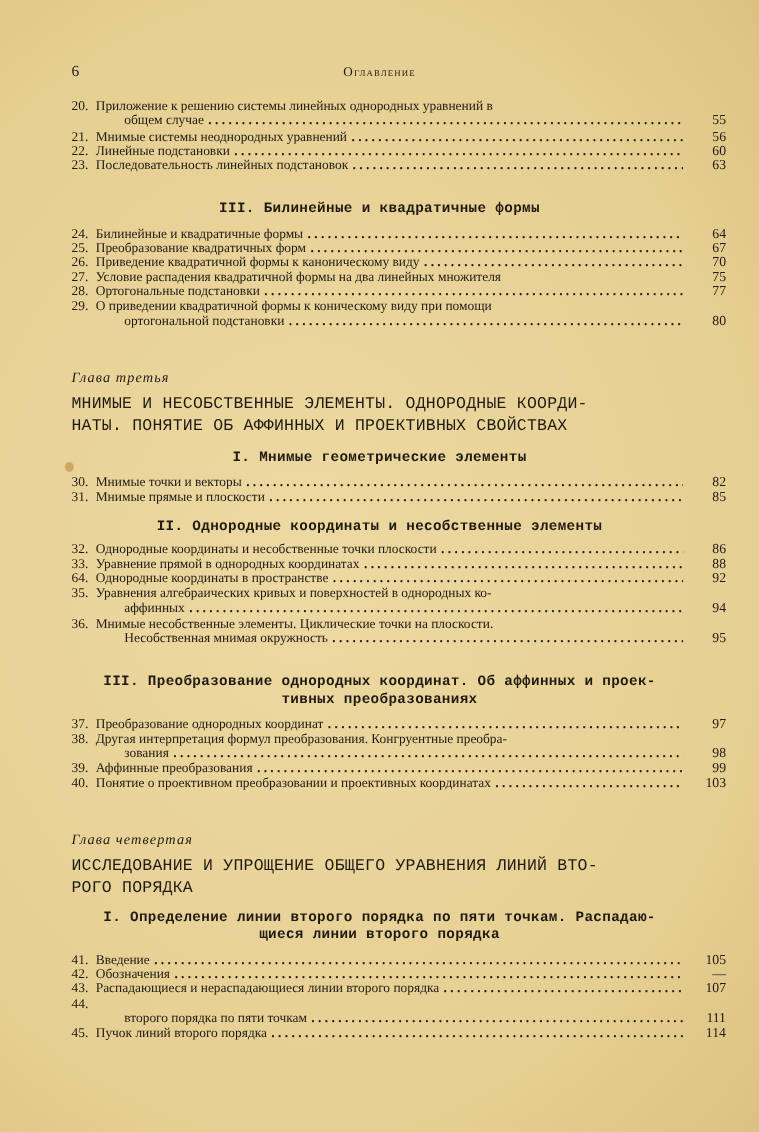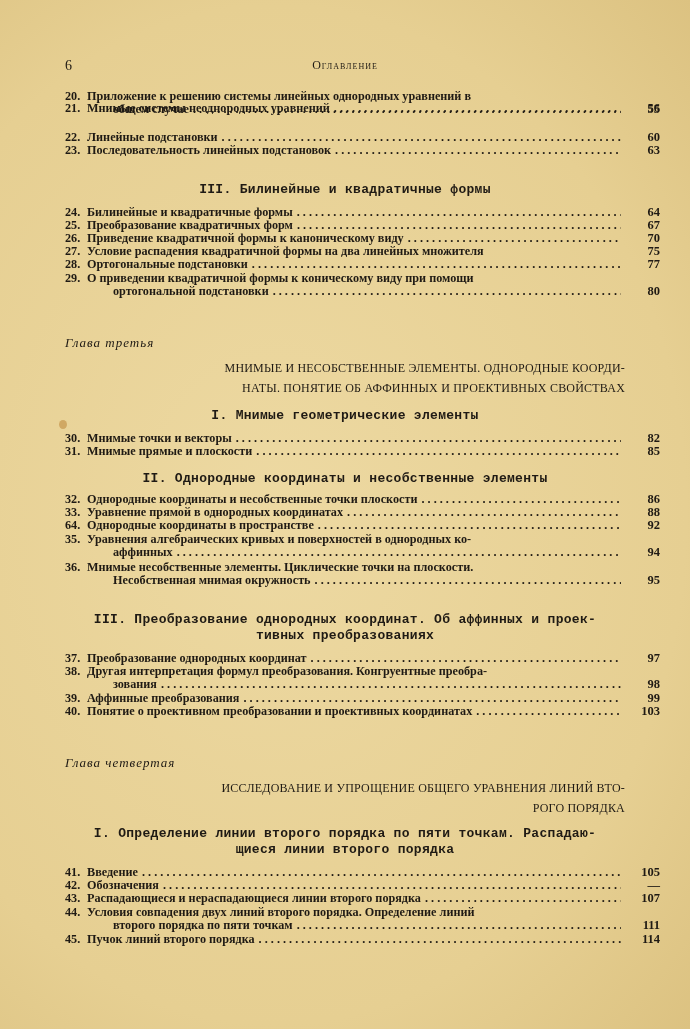--- a/index.html
+++ b/index.html
@@ -10,30 +10,30 @@
     font-family: "Liberation Serif", serif;
     color: #1f1a14;
     position: relative;
   }
   .page { position: absolute; left: 65px; top: 0; width: 600px; }
   .running-head { position: absolute; top: 58px; left: 0; width: 560px; height: 16px; }
   .page-num { position: absolute; left: 0; top: 0; font-size: 14px; }
   .head-title { position: absolute; left: 0; right: 0; text-align: center; font-size: 12px; letter-spacing: 1px; font-variant: small-caps; }
 
   .toc-row { position: absolute; left: 0; width: 560px; font-size: 12.2px; line-height: 13px; }
-  .toc-row .line { display: flex; align-items: center; white-space: nowrap; font-weight: bold; }
+  .toc-row .line { display: flex; align-items: center; white-space: nowrap; }
   .toc-row .num { display: inline-block; width: 22px; }
   .toc-row .cont { padding-left: 48px; }
   .toc-row .dots { flex: 1; overflow: hidden; margin: 0 4px; letter-spacing: 3px; font-weight: bold; }
   .toc-row .dots::after { content: ". . . . . . . . . . . . . . . . . . . . . . . . . . . . . . . . . . . . . . . . . . . . . . . . . . . . . . . . . . . . . . . . . . . . . . . . . . . . . . . . ."; letter-spacing: 0; }
   .toc-row .pg { width: 26px; text-align: right; font-size: 12.5px; position: absolute; right: -35px; }
 
   .section-heading { position: absolute; left: 0; width: 560px; text-align: center; font-family: Liberation Mono, monospace; font-weight: bold; font-size: 13px; line-height: 16px; letter-spacing: 0.3px; }
   .chapter-label { position: absolute; left: 0; width: 560px; text-align: left; font-style: italic; font-size: 13px; letter-spacing: 1px; }
-  .chapter-title { position: absolute; left: 0; width: 560px; text-align: right; font-family: Liberation Serif, serif; font-size: 12px; line-height: 20px; letter-spacing: 0.2px; }
+  .chapter-title { position: absolute; left: 0; width: 560px; text-align: left; font-family: Liberation Mono, monospace; font-size: 15px; line-height: 20px; letter-spacing: 0.2px; }
   .stain { position: absolute; width: 8px; height: 9px; border-radius: 50%; background: #c79a52; opacity: .75; }
 </style>
 </head>
 <body>
 
 <div class="page">
 
   <div class="running-head">
     <span class="page-num">6</span>
     <div class="head-title">Оглавление</div>
@@ -43,21 +43,21 @@
     <div class="line">
         <span class="num">20.</span>
         <span>Приложение к решению системы линейных однородных уравнений в</span>
       </div>
     <div class="line cont">
         <span>общем случае</span>
         <span class="dots"></span>
         <span class="pg">55</span>
       </div>
   </div>
-  <div class="toc-row" style="top:102px">
+  <div class="toc-row" style="top:118px">
     <div class="line">
         <span class="num">21.</span>
         <span>Мнимые системы неоднородных уравнений</span>
         <span class="dots"></span>
         <span class="pg">56</span>
       </div>
   </div>
   <div class="toc-row" style="top:131px">
     <div class="line">
         <span class="num">22.</span>
@@ -275,21 +275,20 @@
     <div class="line">
         <span class="num">43.</span>
         <span>Распадающиеся и нераспадающиеся линии второго порядка</span>
         <span class="dots"></span>
         <span class="pg">107</span>
       </div>
   </div>
   <div class="toc-row" style="top:906px">
     <div class="line">
         <span class="num">44.</span>
-        <span>Условия совпадения двух линий второго порядка. Определение линий</span>
       </div>
     <div class="line cont">
         <span>второго порядка по пяти точкам</span>
         <span class="dots"></span>
         <span class="pg">111</span>
       </div>
   </div>
   <div class="toc-row" style="top:933px">
     <div class="line">
         <span class="num">45.</span>

